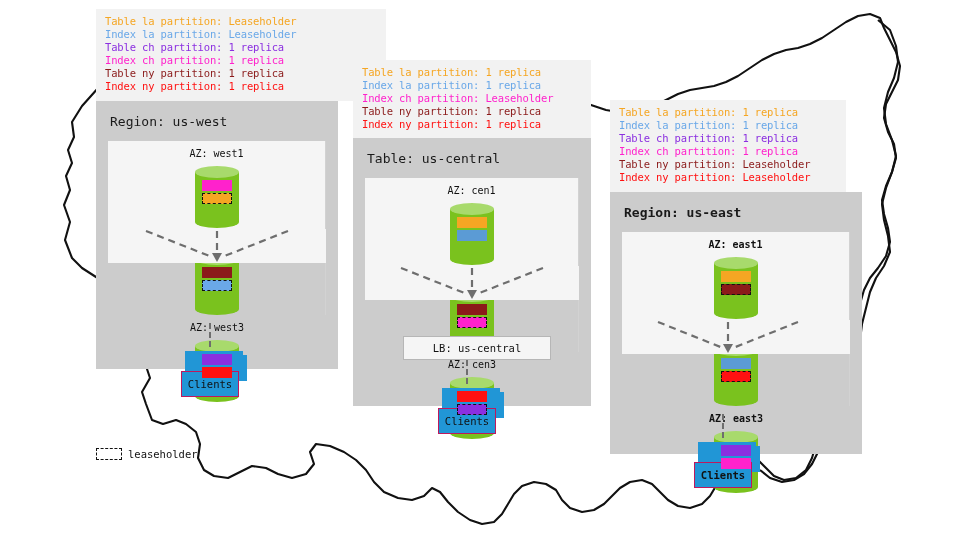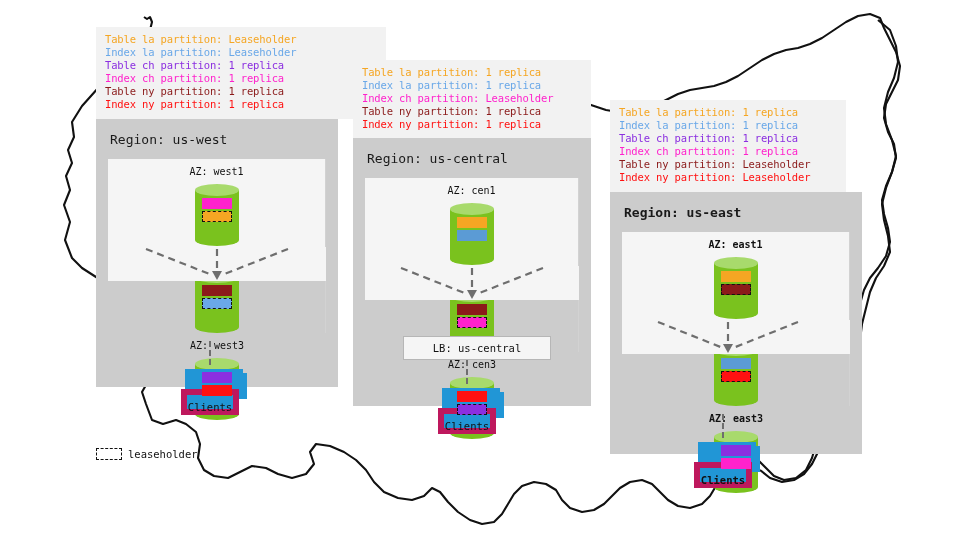--- a/index.html
+++ b/index.html
@@ -37,21 +37,21 @@
   .connectors{height:34px;margin:0 12px;position:relative;background:#f5f5f5;}
   .connectors svg{position:absolute;left:0;top:0;}
 
   .lb-box{position:absolute;background:#f5f5f5;border:1px solid #b6b6b6;
           font-size:10.5px;color:#111;padding:5px 10px;white-space:nowrap;text-align:center;}
 
   .vline{position:absolute;width:0;border-left:2px dashed #6e6e6e;}
 
   .clients-wrap{position:absolute;}
   .clients-shadow{position:absolute;background:#2196d6;}
-  .clients-main{position:absolute;left:0;top:0;background:#2196d6;border:6px solid #be185d;
+  .clients-main{position:absolute;left:0;top:0;background:#2196d6;border:1px solid #be185d;
                 font-size:10.5px;color:#111;padding:7px 11px;white-space:nowrap;margin-top:24px;}
 
   .lease-key{position:absolute;left:96px;top:448px;z-index:4;display:flex;align-items:center;gap:6px;}
   .lease-key-swatch{width:26px;height:12px;border:1.6px dashed #111;box-sizing:border-box;background:#fff;}
   .lease-key-label{font-size:10.5px;color:#111;}
 </style>
 </head>
 <body>
 
 <svg id="map-layer" viewBox="0 0 960 540" xmlns="http://www.w3.org/2000/svg">
@@ -81,21 +81,21 @@
            L414,94 L402,90 L390,86 L378,84 L366,84 L354,86 L342,88 L330,88
            L318,86 L306,82 L294,78 L282,76 L270,76 L258,78 L246,80 L234,80
            L222,78 L210,74 L198,70 L186,66 L174,60 L164,52 L156,42 L150,30"></path>
   <path fill="none" stroke="#111111" stroke-width="2.1" stroke-linejoin="round" d="M878,20 L890,30 L896,46 L898,62 L894,78 L888,92 L884,108 L886,124
            L892,140 L896,156 L892,172 L886,188 L882,204 L884,220 L888,236
            L890,252 L884,266 L876,278 L870,292 L866,308 L862,324 L860,340
            L858,356 L854,372 L848,386 L840,398 L832,410 L826,424 L822,438
            L818,452 L812,464 L804,474 L794,480 L782,482 L770,478 L760,470"></path>
 </svg>
 
-<div class="region-block" style="left:96px;top:27px;width:290px;">
+<div class="region-block" style="left:96px;top:9px;width:290px;">
   <div class="legend-box">
     <span class="legend-line" style="color:#f5a623">Table la partition: Leaseholder</span>
     <span class="legend-line" style="color:#6aa8e8">Index la partition: Leaseholder</span>
     <span class="legend-line" style="color:#8b2fe0">Table ch partition: 1 replica</span>
     <span class="legend-line" style="color:#ff22cc">Index ch partition: 1 replica</span>
     <span class="legend-line" style="color:#8b1a1a">Table ny partition: 1 replica</span>
     <span class="legend-line" style="color:#ff1111">Index ny partition: 1 replica</span>
   </div>
 
   <div class="region-panel" style="width:242px;height:268px;">
@@ -163,21 +163,21 @@
 <div class="region-block" style="left:353px;top:60px;width:238px;">
   <div class="legend-box">
     <span class="legend-line" style="color:#f5a623">Table la partition: 1 replica</span>
     <span class="legend-line" style="color:#6aa8e8">Index la partition: 1 replica</span>
     <span class="legend-line" style="color:#ff22cc">Index ch partition: Leaseholder</span>
     <span class="legend-line" style="color:#8b1a1a">Table ny partition: 1 replica</span>
     <span class="legend-line" style="color:#ff1111">Index ny partition: 1 replica</span>
   </div>
 
   <div class="region-panel" style="width:238px;height:268px;">
-    <div class="region-title">Region: us-central</div>
+    <div class="region-title">Table: us-central</div>
 
     <div class="az-row" style="height:88px;">
       <div class="az-cell">
         <div class="az-label">AZ: cen1</div>
         <div class="db">
           <div class="db-bot"></div>
           <div class="db-body"></div>
           <div class="db-top"></div>
           <div class="db-bars">
             <div class="bar" style="background:#f5a623"></div>

